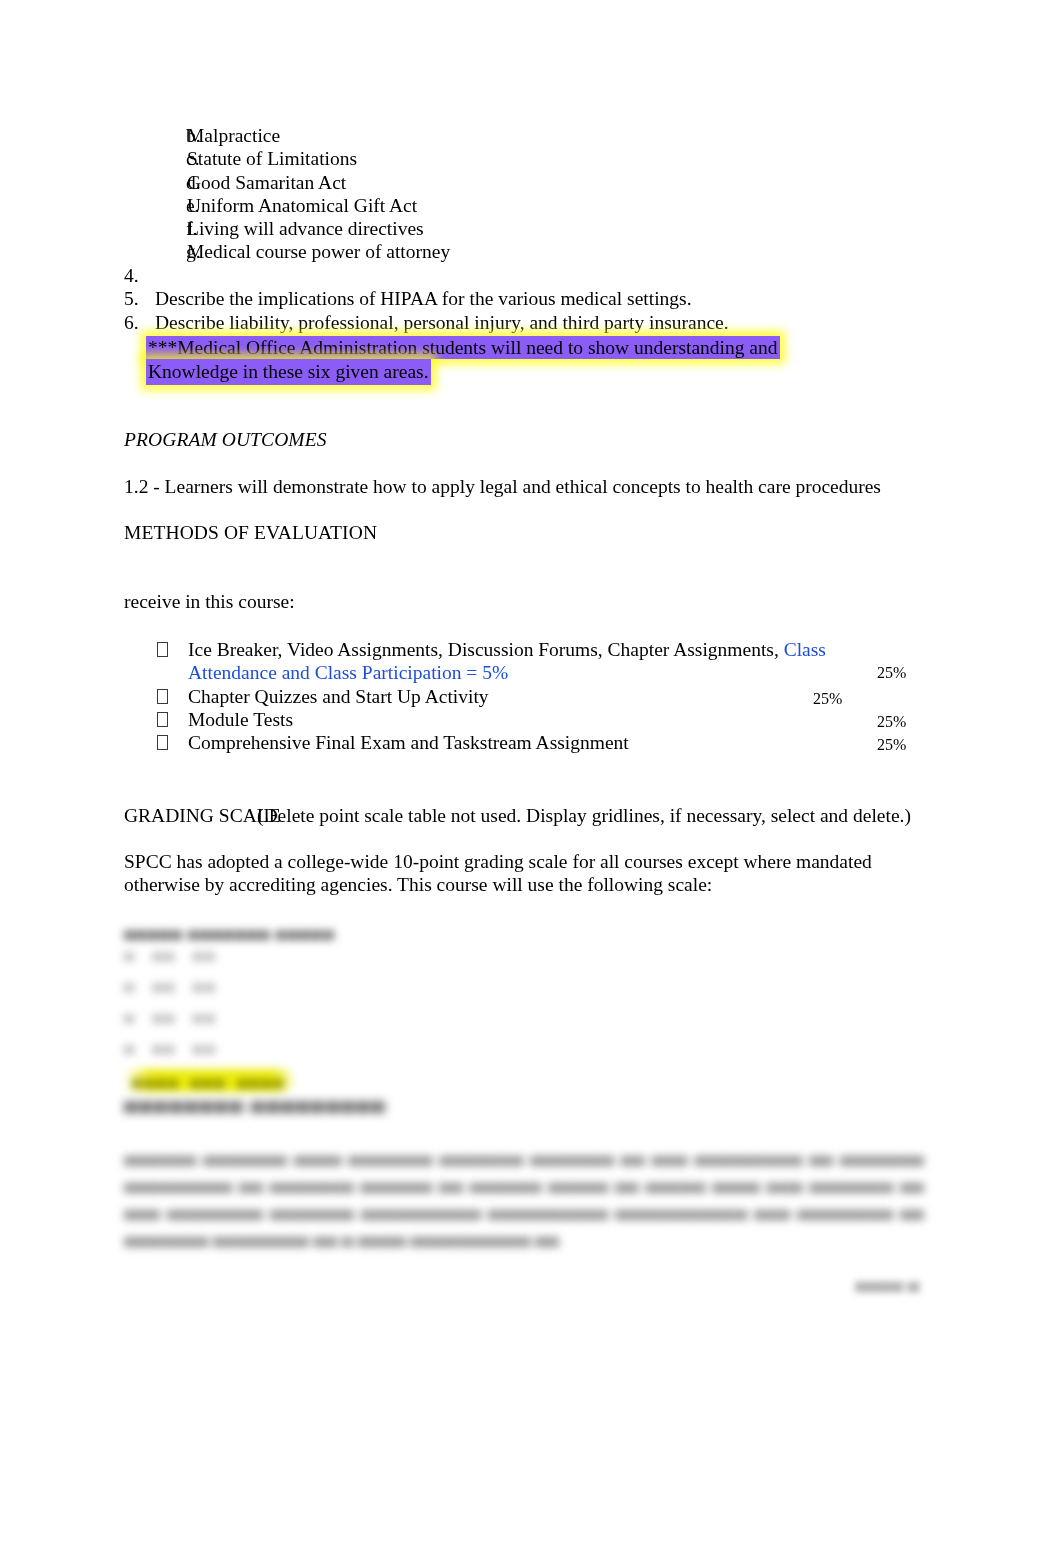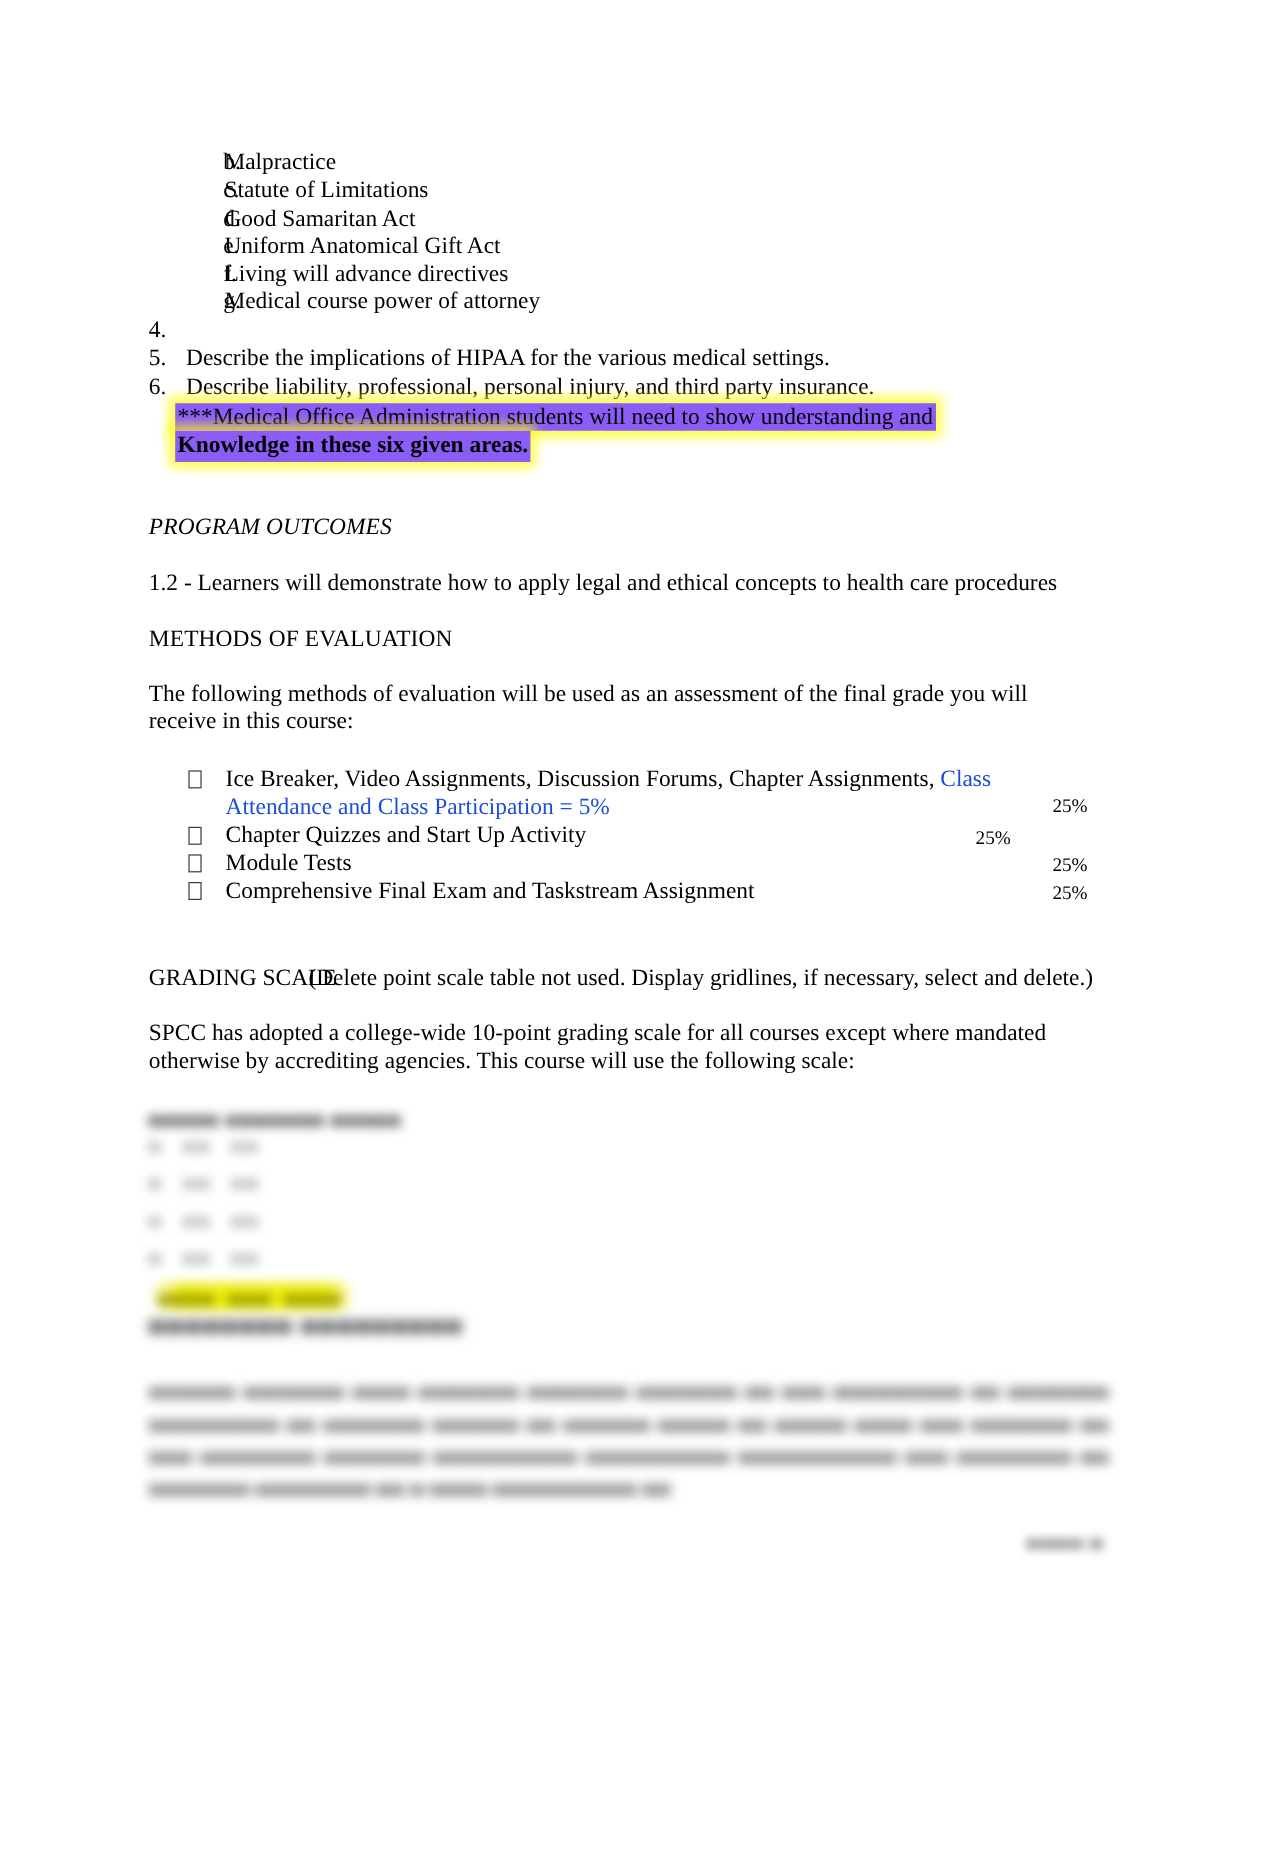--- a/index.html
+++ b/index.html
@@ -87,21 +87,20 @@
   .hl-note .hl {
     background: #8b5cf6;
     box-shadow: 0 0 9px 5px rgba(251, 251, 10, 0.80);
     box-decoration-break: clone;
     -webkit-box-decoration-break: clone;
     padding: 1px 2px;
   }
   .hl-note .line2 {
     display: block;
     margin-top: 0px;
-    font-weight: bold;
   }
 
   
   .heading {
     position: absolute;
     font-size: 19.5px;
     line-height: 23.3px;
     letter-spacing: 0.1px;
   }
 
@@ -280,21 +279,20 @@
 
   <div class="hl-note">
     <span class="hl">***Medical Office Administration students will need to show understanding and</span><br>
     <span class="hl line2" style="display:inline-block">Knowledge in these six given areas.</span>
   </div>
 
   <div class="heading" style="left:124px; top:428px;font-style:italic;">PROGRAM OUTCOMES</div>
   <div class="tblock" style="left:124px; top:475px;">1.2 - Learners will demonstrate how to apply legal and ethical concepts to health care procedures</div>
 
   <div class="heading" style="left:124px; top:521px;">METHODS OF EVALUATION</div>
-  <div class="tblock" style="left:124px; top:567px;">The following methods of evaluation will be used as an assessment of the final grade you will</div>
   <div class="tblock" style="left:124px; top:590px;">receive in this course:</div>
 
   <div class="eval-list">
 
     <div class="eval-row" style="height:46.6px;">
       <span class="eval-bullet"></span>
       <span class="eval-text"><span>Ice Breaker, Video Assignments, Discussion Forums, Chapter Assignments,  </span><span class="cyan">Class</span><br><span class="cyan">Attendance and Class Participation = 5%</span></span>
     </div>
 
     <div class="eval-row">

